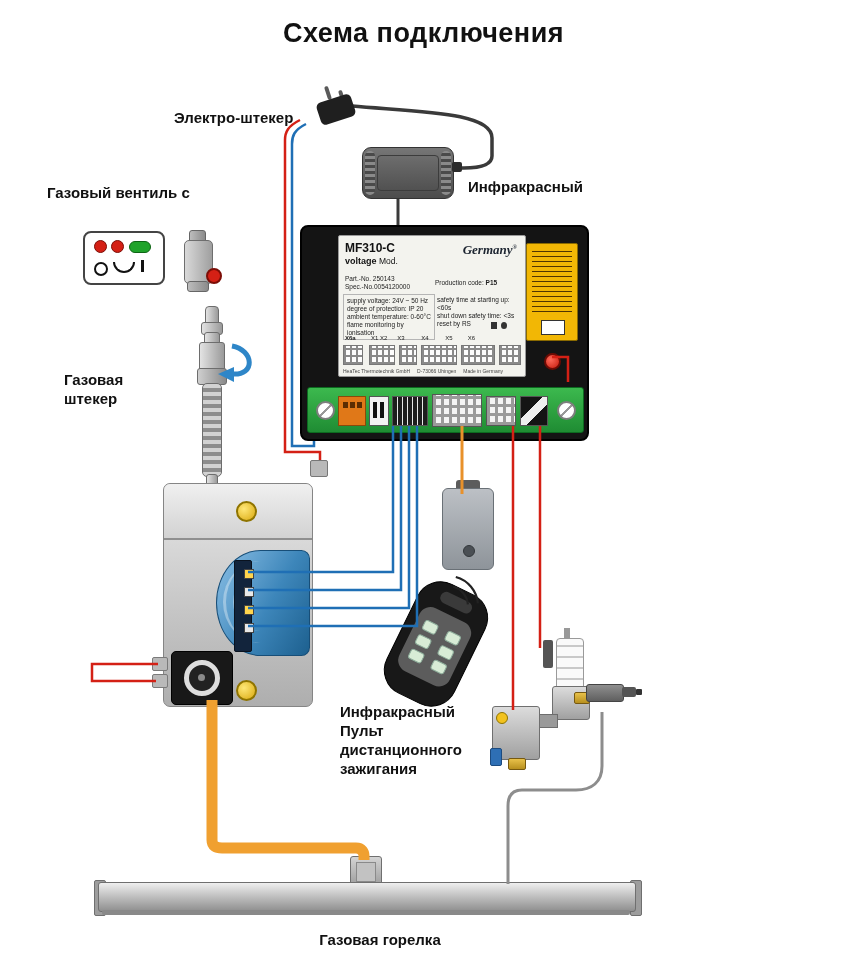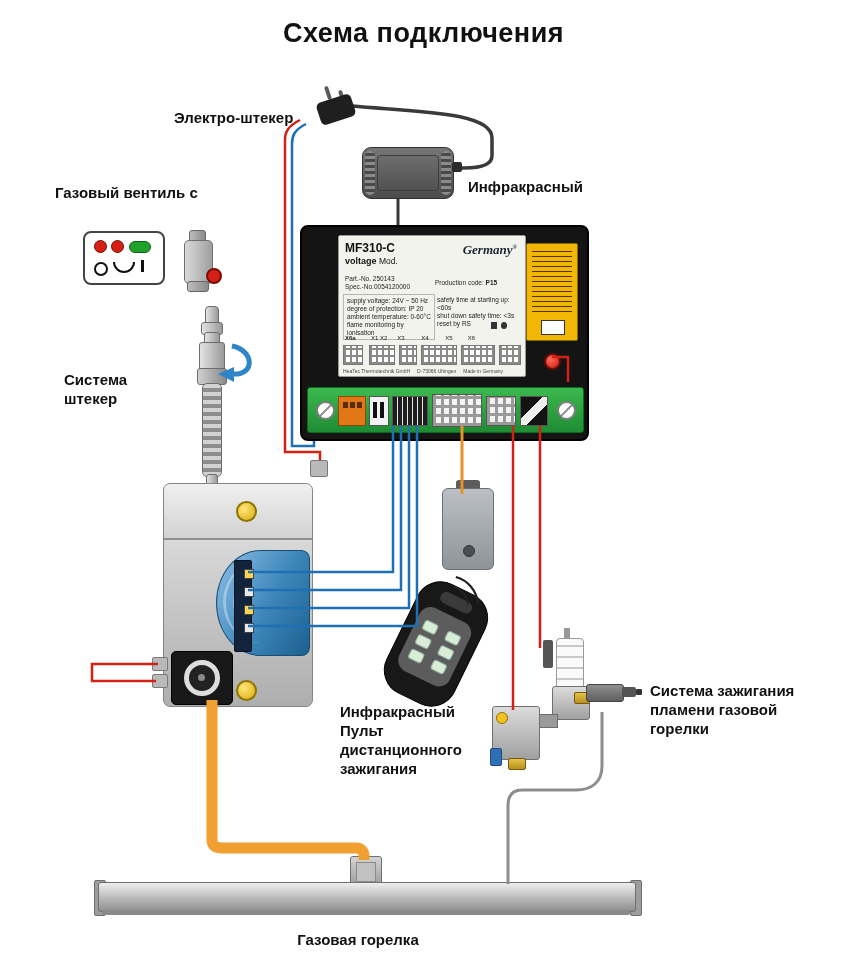--- a/index.html
+++ b/index.html
@@ -281,33 +281,28 @@
     <path d="M552 357 L568 357 L568 382" fill="none" stroke="#d42015" stroke-width="2.5"></path>
     <path d="M602 712 L602 766 C602 782, 592 790, 576 790 L522 790 C512 790, 508 796, 508 806 L508 884" fill="none" stroke="#8d8d8d" stroke-width="3"></path>
     <path d="M453.2 586.7 A20 20 0 0 1 467.9 604.3" fill="none" stroke="#222" stroke-width="2.2"></path>
     <path d="M455.8 577 A30 30 0 0 1 477.9 603.4" fill="none" stroke="#222" stroke-width="2.2"></path>
     <path d="M232 346 C 254 350, 256 376, 232 374" fill="none" stroke="#2e86c8" stroke-width="5"></path>
     <polygon points="234,367 234,382 218,374" fill="#2e86c8"></polygon>
   </svg>
 
   <div class="lbl" style="left:158px;top:108px;margin-left:16px;">Электро-штекер</div>
   <div class="lbl" style="left:468px;top:177px;">Инфракрасный</div>
-  <div class="lbl" style="left:55px;top:183px;">
+  <div class="lbl" style="left:47px;top:183px;">
     <div>Газовый вентиль с</div>
   </div>
   <div class="lbl" style="left:64px;top:370px;">
-    <div>Система</div>
+    <div>Газовая</div>
     <div>штекер</div>
   </div>
   <div class="lbl" style="left:340px;top:702px;">
     <div>Инфракрасный</div>
     <div>Пульт</div>
     <div>дистанционного</div>
     <div>зажигания</div>
   </div>
-  <div class="lbl" style="left:650px;top:681px;width:180px;">
-    <div>Система зажигания</div>
-    <div>пламени газовой</div>
-    <div>горелки</div>
-  </div>
-  <div class="lbl" style="left:278px;top:930px;width:160px;text-align:center;">Газовая горелка</div>
+  <div class="lbl" style="left:300px;top:930px;width:160px;text-align:center;">Газовая горелка</div>
 
 </div>
 
 </body></html>

